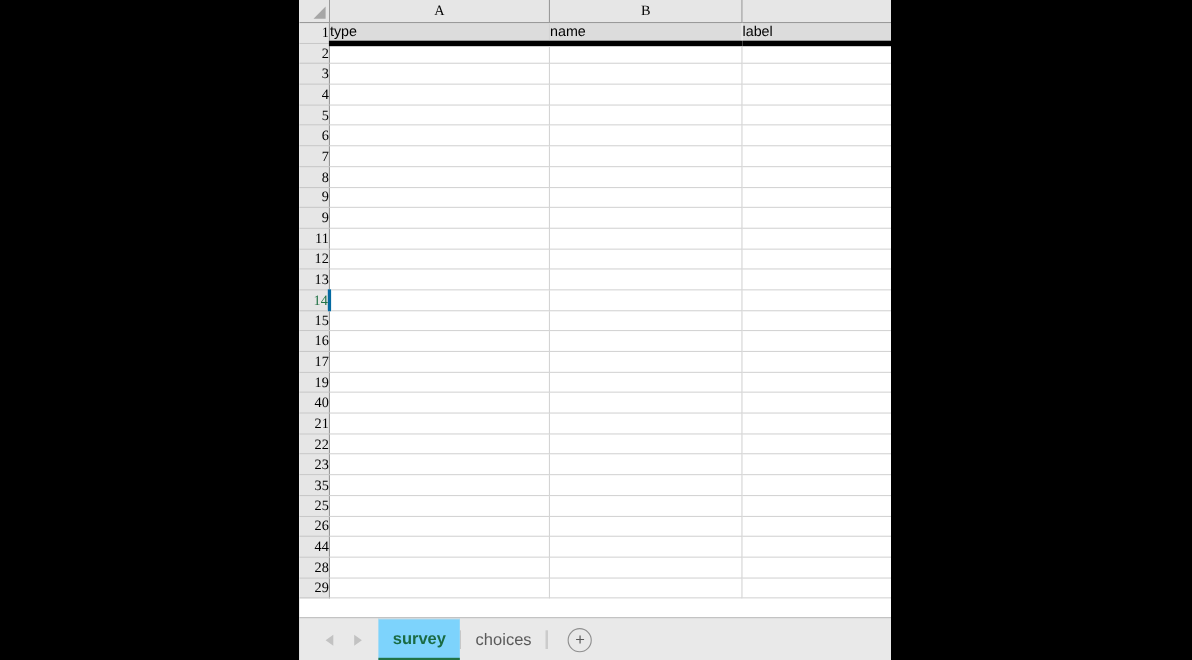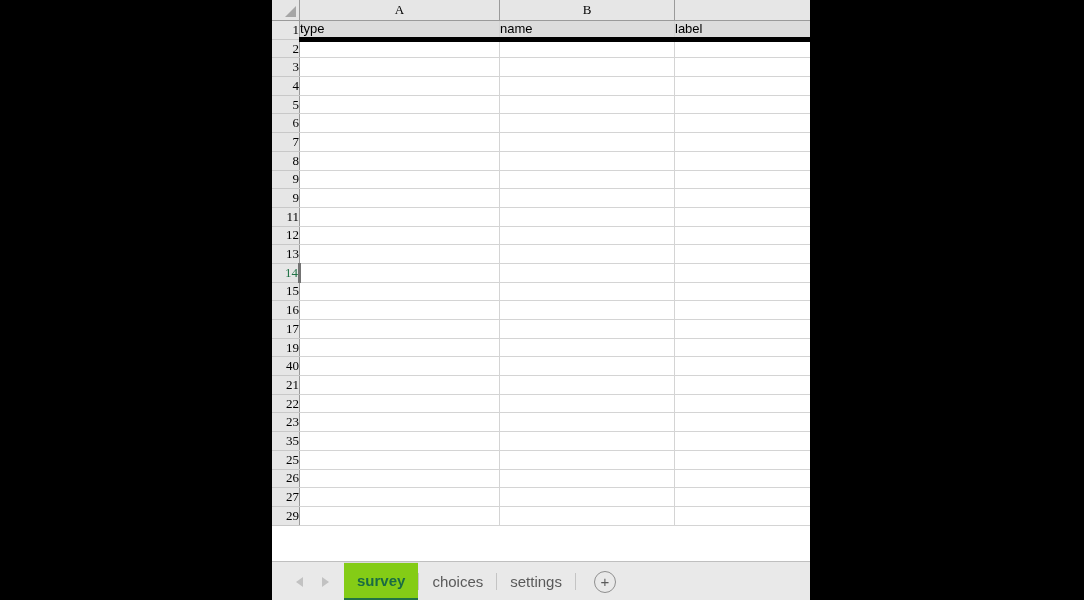--- a/index.html
+++ b/index.html
@@ -101,21 +101,21 @@
     text-align: right;
     padding-right: 3px;
     font-size: 13px;
     color: #000000;
     font-family: "Liberation Serif", serif;
     vertical-align: middle;
     box-sizing: border-box;
   }
   td.rowhead.selected {
     color: #217346;
-    border-right: 3px solid #737373;
+    border-right: 3px solid #0369a1;
     background: #e6e6e6;
   }
 
   
   td.cell {
     height: 18.7px;
     background: #ffffff;
     border-right: 1px solid #d4d4d4;
     border-bottom: 1px solid #d4d4d4;
     padding: 0 0 0 4px;
@@ -182,21 +182,21 @@
     justify-content: center;
     padding: 0 13px;
     font-size: 15px;
     color: #5a5a5a;
     height: 100%;
     box-sizing: border-box;
     position: relative;
     white-space: nowrap;
   }
   .tab.active {
-    background: #84cc16;
+    background: #7dd3fc;
     color: #1a6b43;
     font-weight: bold;
     border-bottom: 3px solid #217346;
     border-top: 1px solid #dcdcdc;
   }
   .tabsep {
     width: 1px;
     background: #c4c4c4;
     height: 17px;
     align-self: center;
@@ -383,21 +383,27 @@
               <td class="cell col-b"></td>
               <td class="cell col-c"></td>
             </tr>
             <tr>
               <td class="rowhead">26</td>
               <td class="cell col-a"></td>
               <td class="cell col-b"></td>
               <td class="cell col-c"></td>
             </tr>
             <tr>
-              <td class="rowhead">27</td>
+              <td class="rowhead">44</td>
+              <td class="cell col-a"></td>
+              <td class="cell col-b"></td>
+              <td class="cell col-c"></td>
+            </tr>
+            <tr>
+              <td class="rowhead">28</td>
               <td class="cell col-a"></td>
               <td class="cell col-b"></td>
               <td class="cell col-c"></td>
             </tr>
             <tr>
               <td class="rowhead">29</td>
               <td class="cell col-a"></td>
               <td class="cell col-b"></td>
               <td class="cell col-c"></td>
             </tr>
@@ -412,21 +418,20 @@
         </div>
         <div class="navarrow">
           <span class="tri-right"></span>
         </div>
       </div>
       <div class="tabs" id="tabs">
           <div class="tab active">survey</div>
           <div class="tabsep"></div>
           <div class="tab">choices</div>
           <div class="tabsep"></div>
-          <div class="tab">settings</div>
           <div class="tabsep"></div>
         </div>
       <div class="addsheet">
         <span>+</span>
       </div>
     </div>
 
   </div>
 </div>
 

